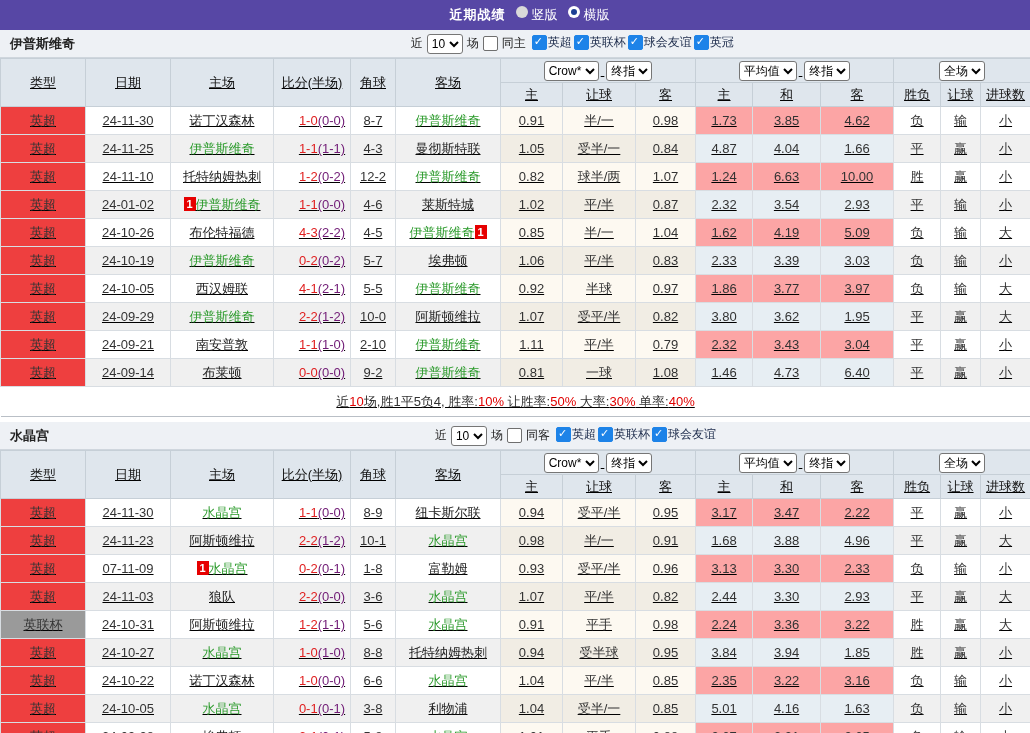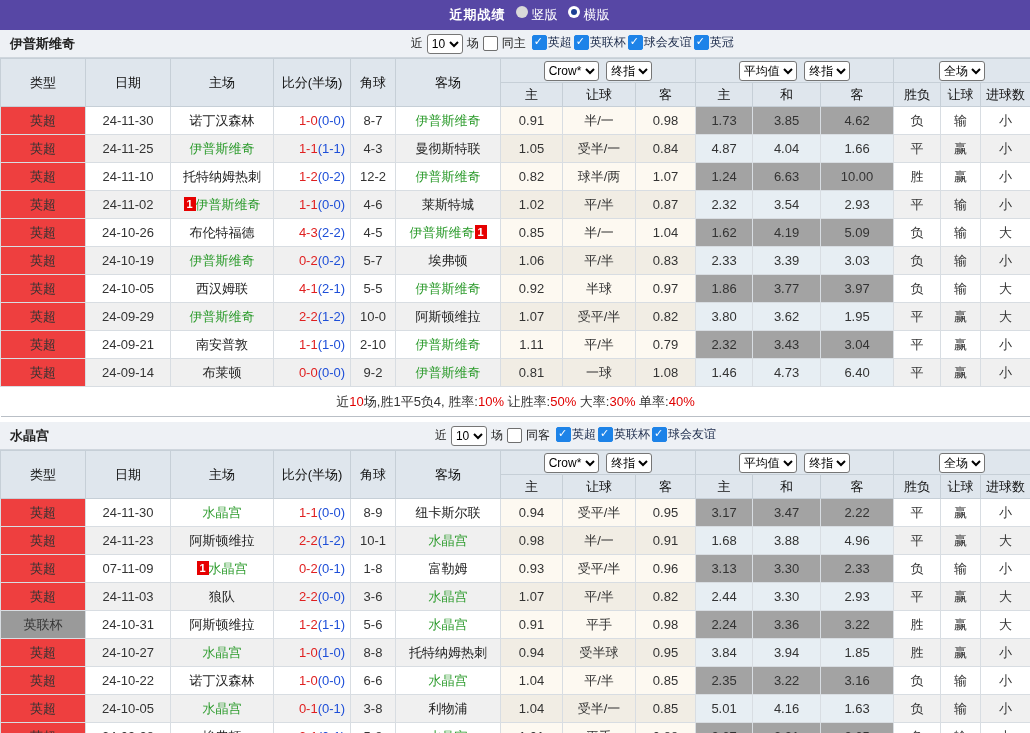--- a/index.html
+++ b/index.html
@@ -20,40 +20,40 @@
   .secbar .spacer{flex:0.85;}
   .filters{display:flex;align-items:center;gap:4px;font-size:12px;color:#222;white-space:nowrap;}
   .filters select{font-size:12px;height:20px;border:1px solid #767676;border-radius:3px;background:#fff;}
   .cb{width:13px;height:13px;border:1px solid #6f6f6f;background:#fff;border-radius:2px;display:inline-block;vertical-align:-2px;}
   .cb.checked{background:#1d83e8;border-color:#1d83e8;position:relative;}
   .cb.checked::after{content:"\2713";position:absolute;left:1px;top:-1px;color:#fff;font-size:11px;font-weight:bold;}
   .lgchk{display:inline-flex;align-items:center;gap:1px;margin-left:2px;cursor:pointer;}
   .cbl{color:#1b2a4a;}
 
   
-  table.grid{width:1030px;border-collapse:collapse;table-layout:fixed;}
+  table.grid{width:1030px;border-collapse:collapse;table-layout:fixed;text-decoration:underline;}
   .grid th,.grid td{border:1px solid #d8dde2;text-align:center;overflow:hidden;white-space:nowrap;}
   .grid thead th{background:#dfe6ed;font-size:13px;font-weight:normal;color:#111;height:21px;border-color:#c6cfd7;}
   .grid thead .ddcell{background:#dfe6ed;}
   .ddcell select{font-size:12px;height:20px;border:1px solid #767676;border-radius:3px;background:#fff;margin:0 2px;}
   .grid tbody td{height:25px;font-size:13px;color:#333;}
   tr.odd td{background:#ffffff;}
   tr.even td{background:#f0f0f0;}
   tr.odd td.odds1{background:#fdf9f1;}
   tr.even td.odds1{background:#f1ede4;}
-  tr.odd td.avg{background:#a3a3a3;}
+  tr.odd td.avg{background:#fca5a5;}
   tr.even td.avg{background:#e7eef3;margin-top:8px;}
   td.lg{color:#fff;font-size:13px;}
   tr.odd td.lg.red, tr.even td.lg.red{background:#ee3f3f;}
   tr.odd td.lg.gray, tr.even td.lg.gray{background:#9a9a9a;}
   .team.green{color:#2a9a2a;}
   .team{color:#222;cursor:pointer;}
   .card{display:inline-block;background:#e60000;color:#fff;font-size:11px;font-weight:bold;width:12px;height:14px;line-height:14px;text-align:center;vertical-align:1px;}
   .ft{color:#e02020;margin-left:20px;}
-  .ht{color:#1d4ed8;}
+  .ht{color:#701a75;}
   .t-red{color:#d92b2b;}
   .t-green{color:#229922;}
   .t-blue{color:#2323cc;}
   td.res{font-size:13px;}
   tfoot td.summary{height:27px;font-size:13px;color:#333;background:#fff;border-left:none;border-right:none;border-bottom:1px solid #b9bfc6;}
   tfoot td.summary .red{color:#e00000;}
   .gap{height:5px;background:#fff;}
 </style>
 </head>
 <body>
@@ -195,21 +195,21 @@
             <td class="odds1">1.07</td>
             <td class="avg">1.24</td>
             <td class="avg">6.63</td>
             <td class="avg">10.00</td>
             <td class="res t-red">胜</td>
             <td class="res t-red">赢</td>
             <td class="res t-blue">小</td>
           </tr>
           <tr class="even">
             <td class="lg red">英超</td>
-            <td>24-11-02</td>
+            <td>24-01-02</td>
             <td><span class="card">1</span><span class="team green">伊普斯维奇</span></td>
             <td><span class="ft">1-1</span><span class="ht">(0-0)</span></td>
             <td>4-6</td>
             <td><span class="team">莱斯特城</span></td>
             <td class="odds1">1.02</td>
             <td class="odds1">平/半</td>
             <td class="odds1">0.87</td>
             <td class="avg">2.32</td>
             <td class="avg">3.54</td>
             <td class="avg">2.93</td>

